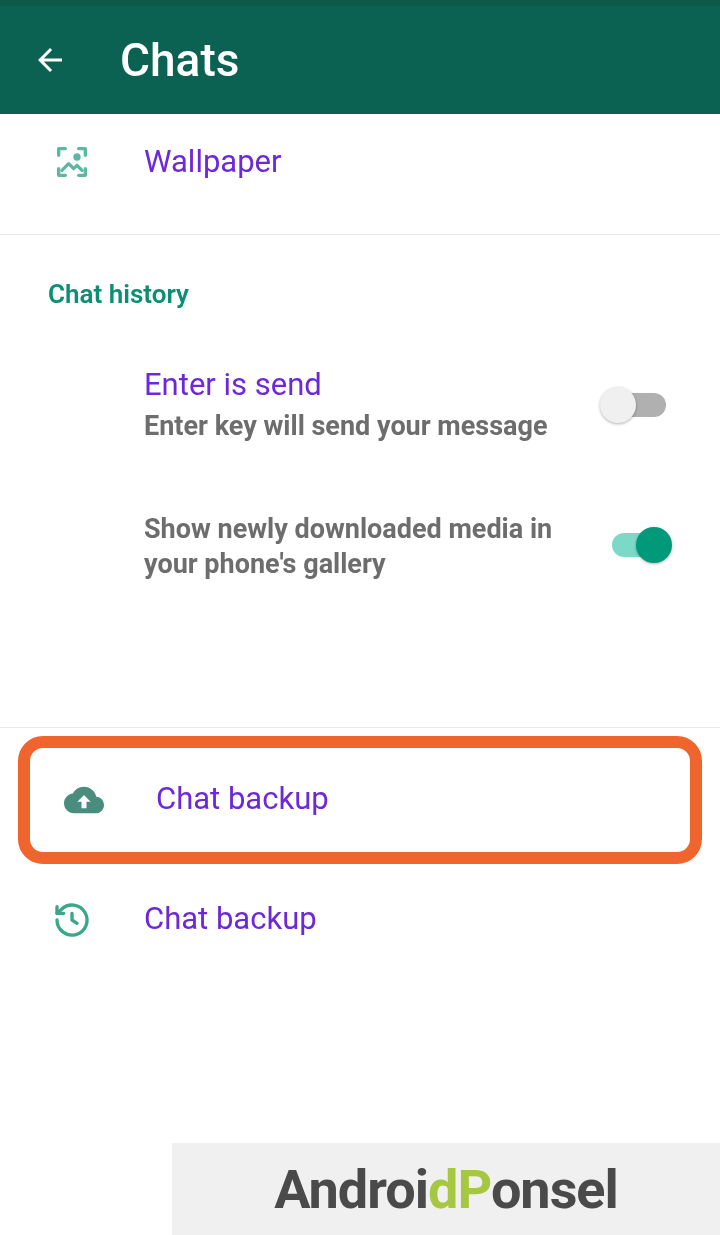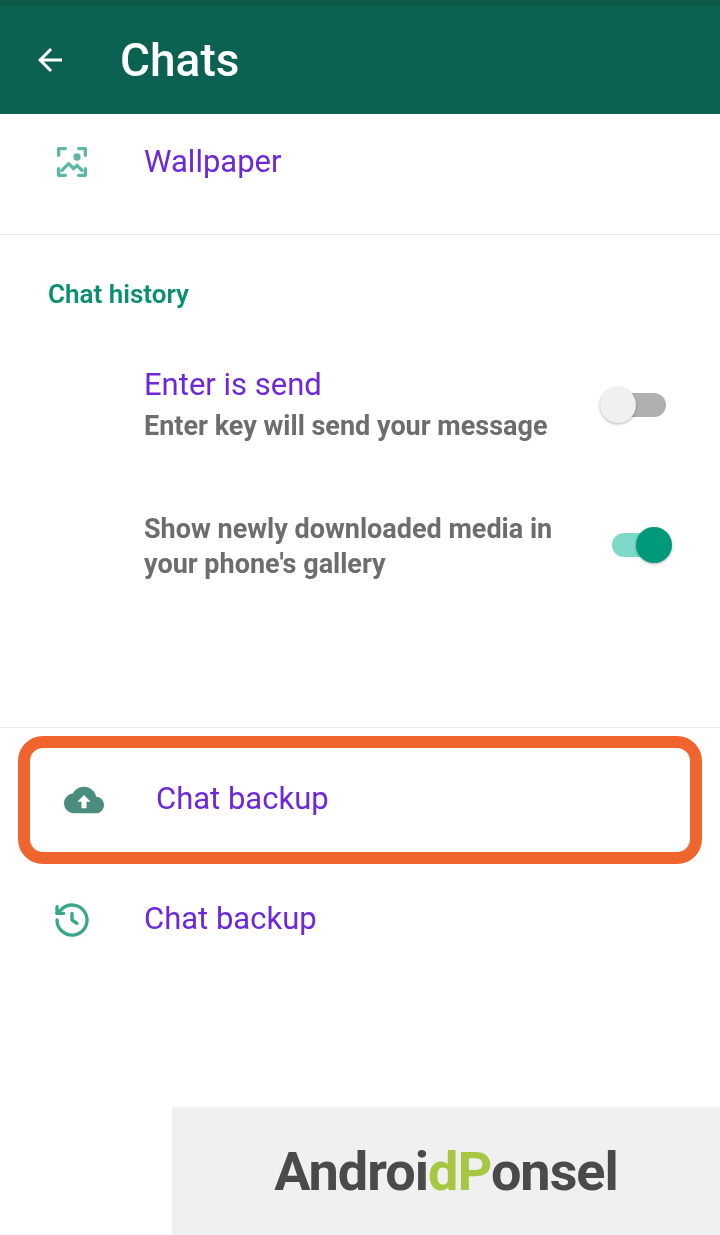--- a/index.html
+++ b/index.html
@@ -118,21 +118,21 @@
       padding: 28px 30px;
     }
     .highlight-box .row-icon {
       margin-right: 48px;
     }
     .watermark {
       position: absolute;
       bottom: 0;
       right: 0;
       width: 548px;
-      height: 128px;
+      height: 92px;
       background: #f0f0f0;
       display: flex;
       align-items: center;
       justify-content: center;
     }
     .watermark-text {
       font-size: 54px;
       font-weight: 700;
       letter-spacing: -1px;
       color: #4a4a4a;

